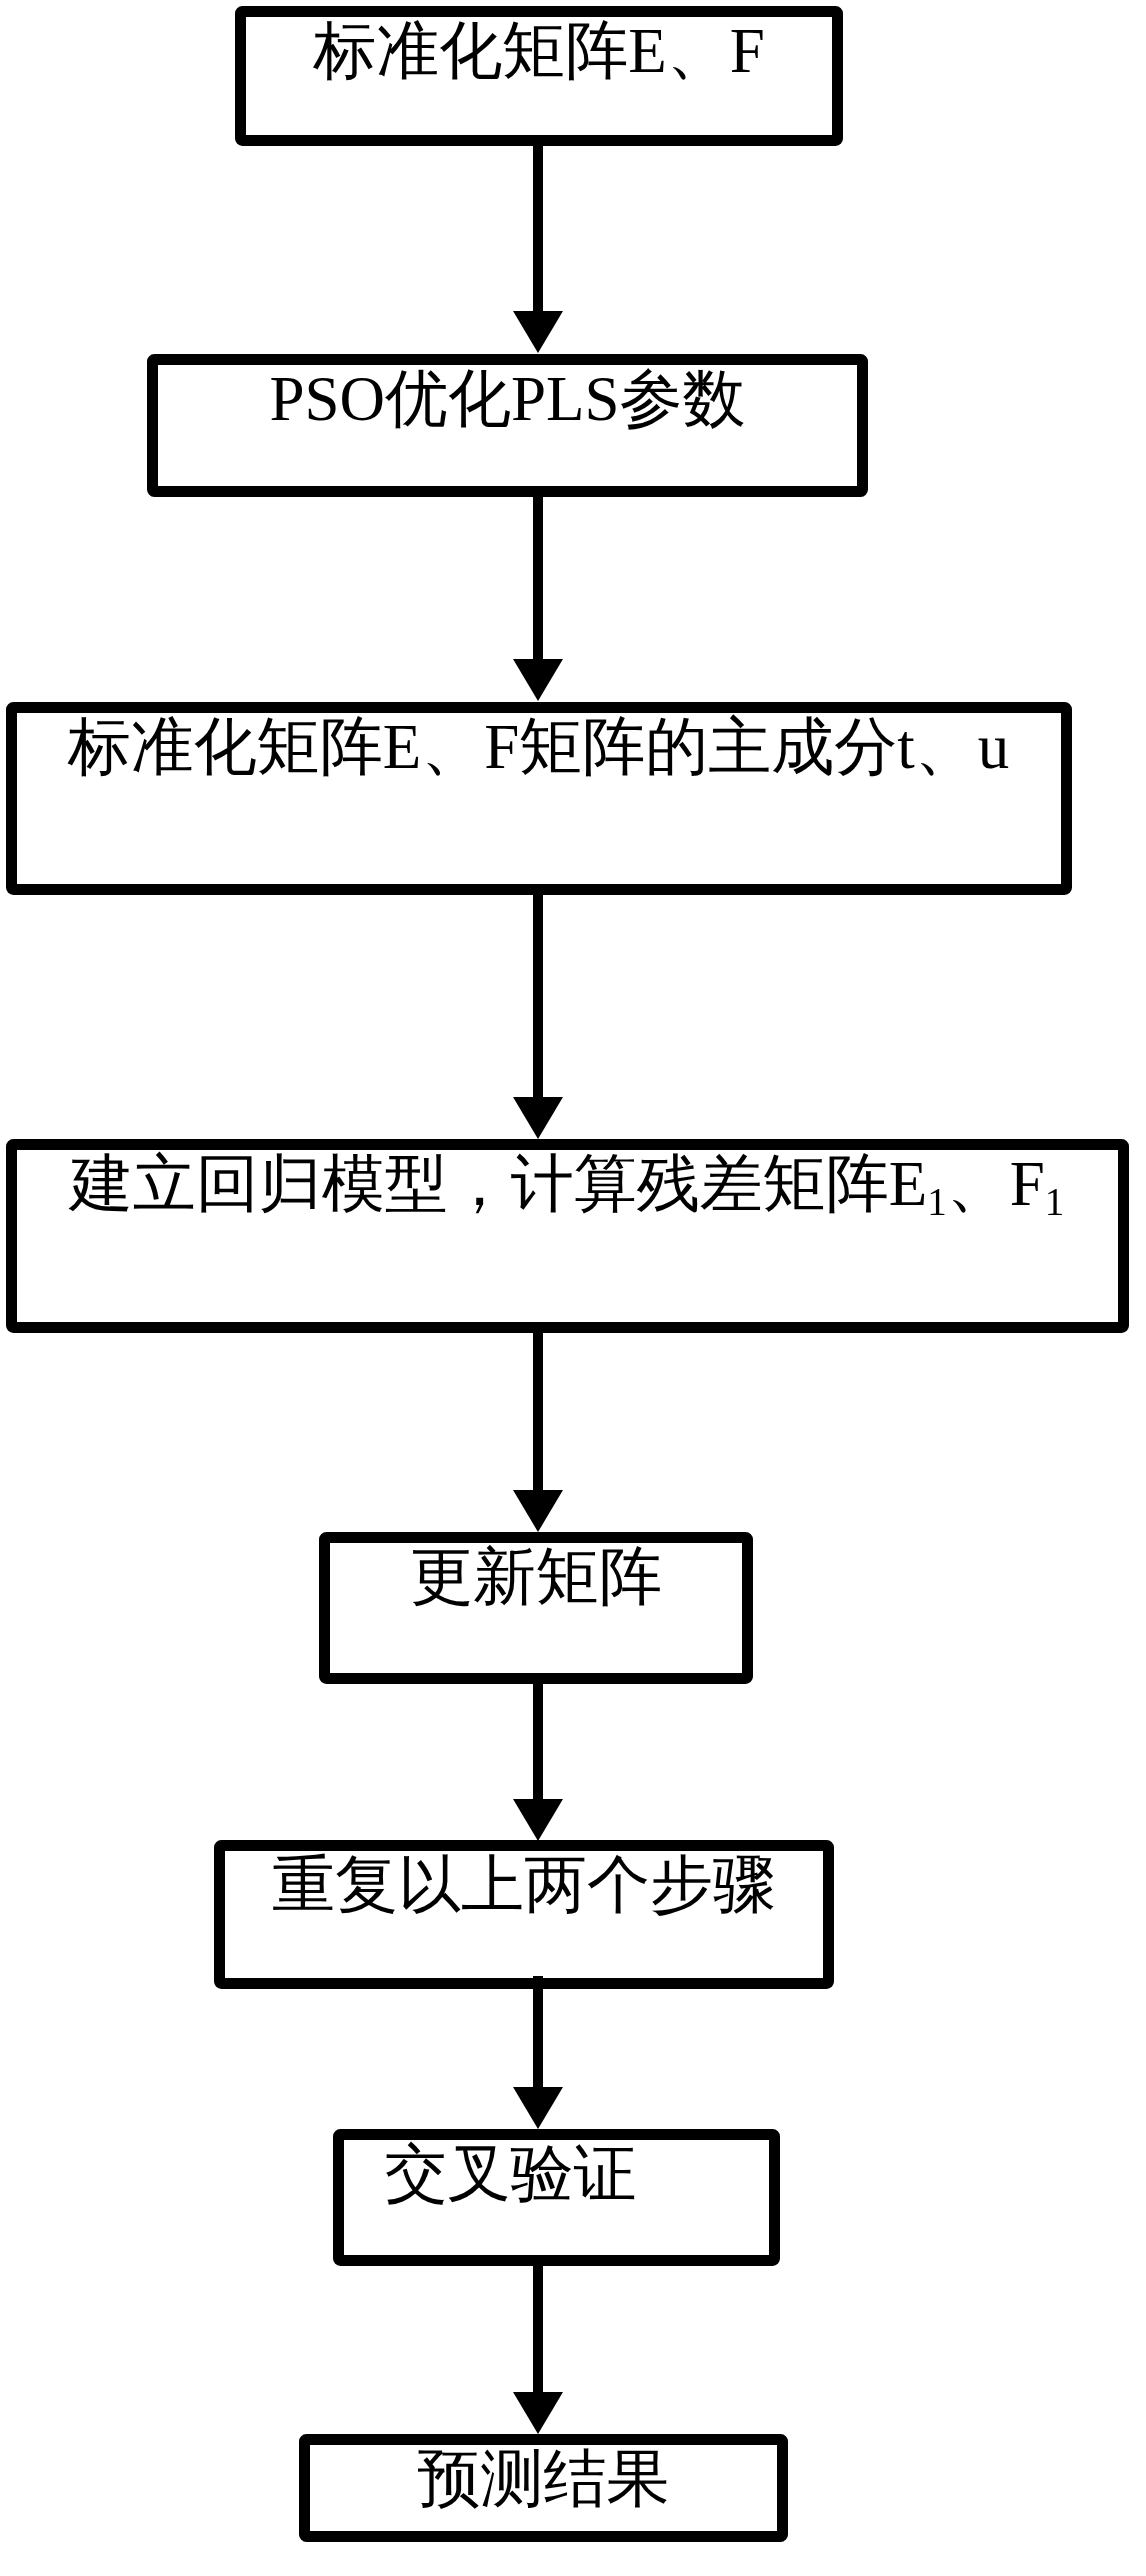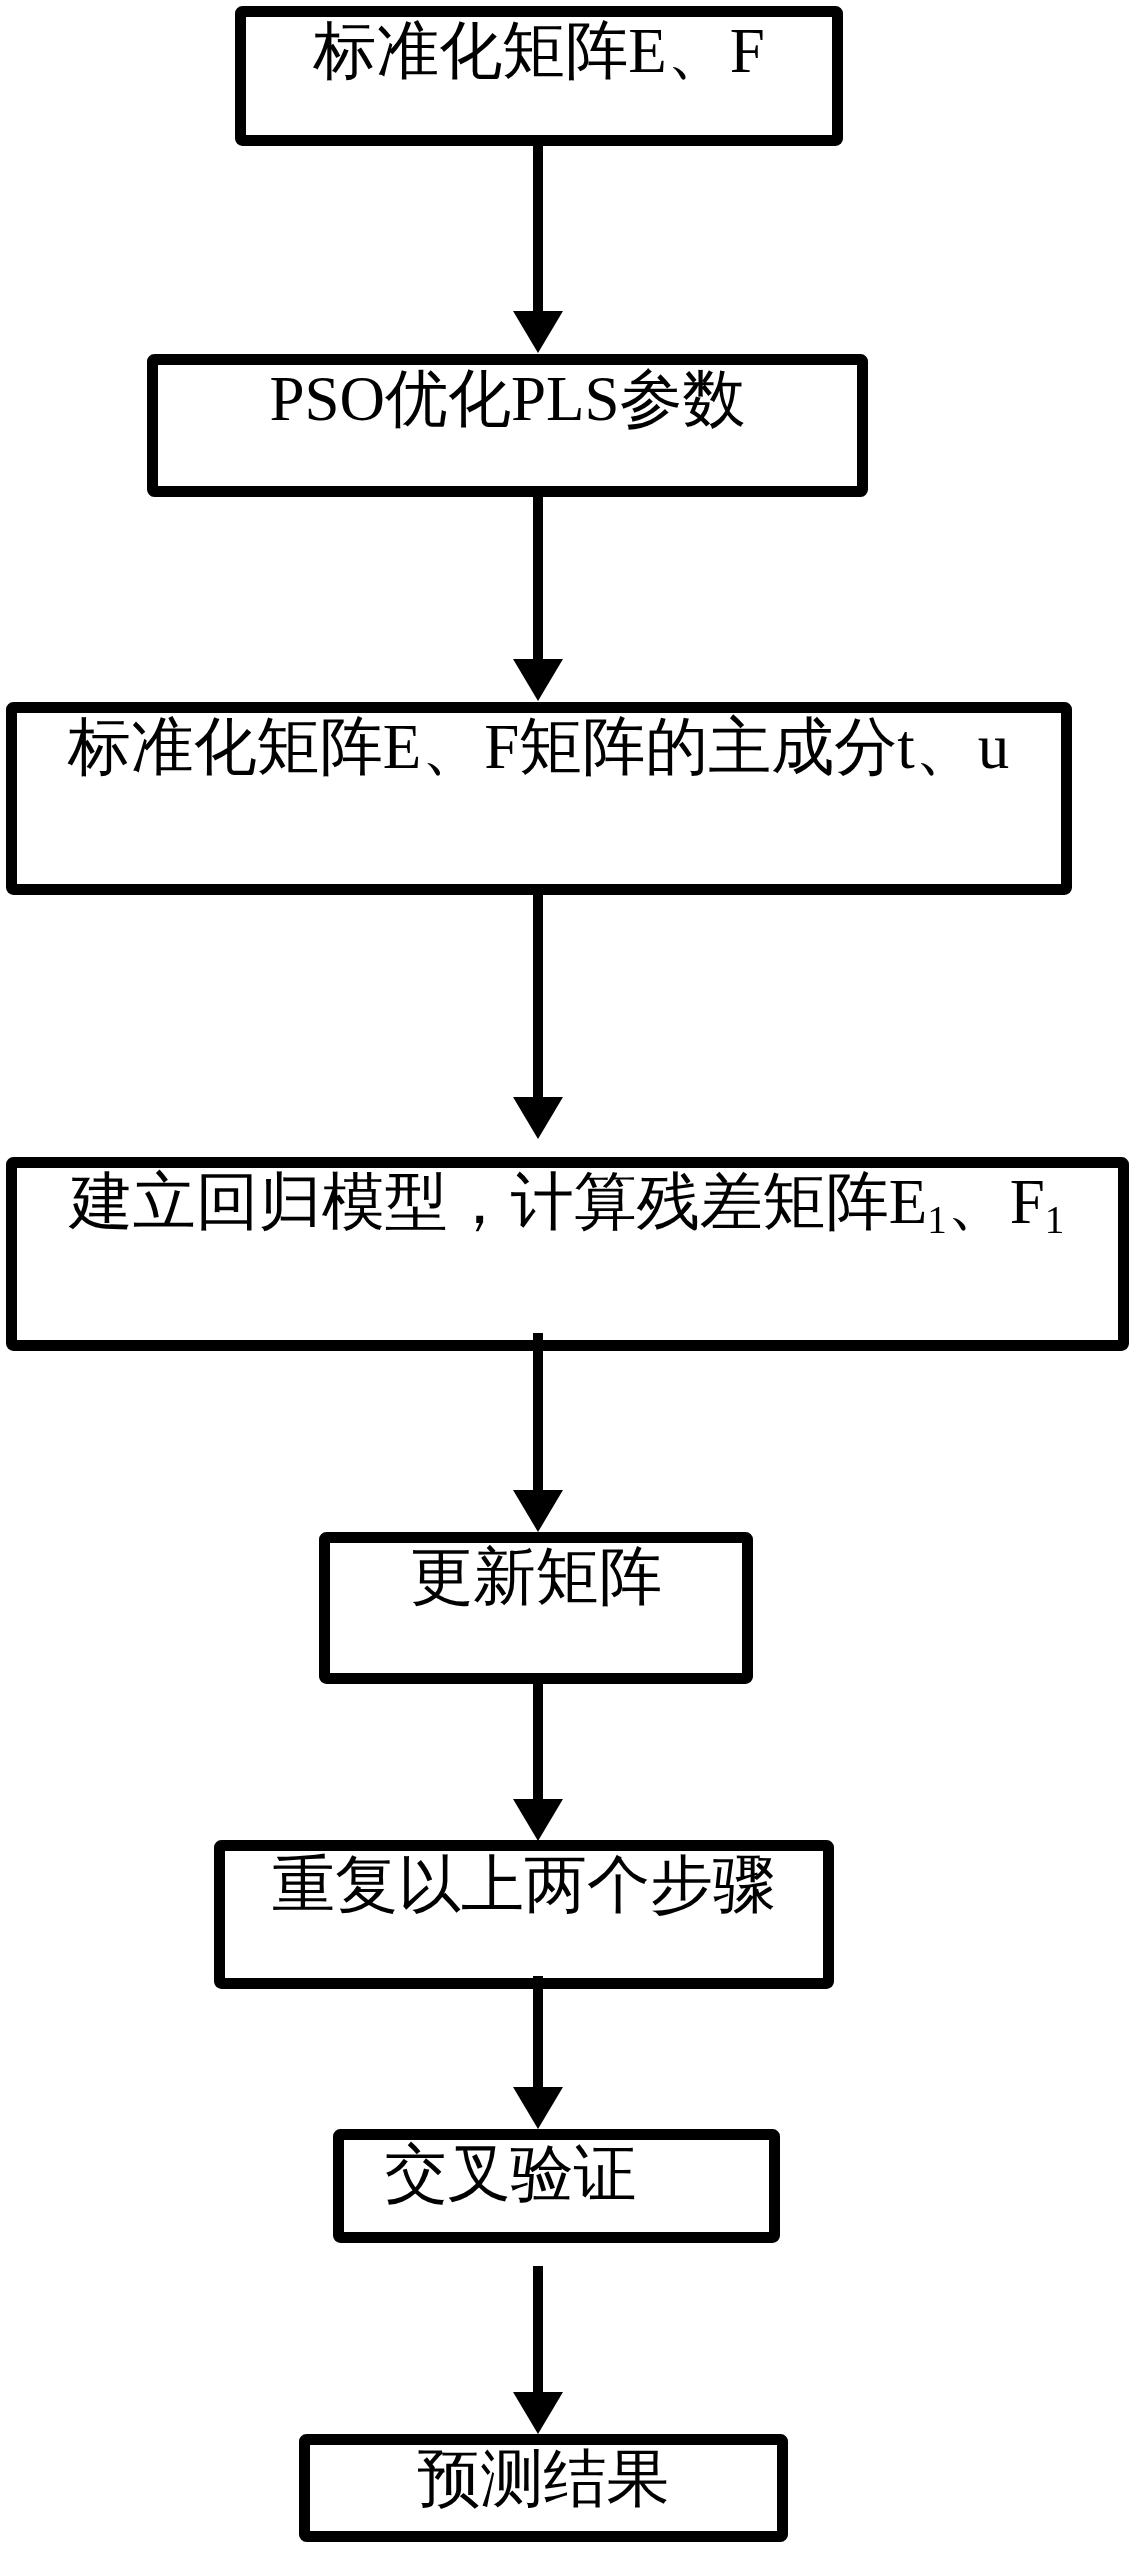--- a/index.html
+++ b/index.html
@@ -32,24 +32,24 @@
   }
   .node sub {
     font-size: 0.62em;
     line-height: 0;
     vertical-align: -0.25em;
   }
   
   .n1 { left: 235px; top: 5.5px;    width: 608px;  height: 140px; }
   .n2 { left: 147px; top: 354px;  width: 721px;  height: 143px; }
   .n3 { left: 5.5px;   top: 702px;  width: 1066px; height: 193px; }
-  .n4 { left: 5.5px;   top: 1139px; width: 1123px; height: 194px; margin-top: 18px; }
+  .n4 { left: 5.5px;   top: 1139px; width: 1123px; height: 194px; }
   .n5 { left: 291px; top: 1532px; width: 434px;  height: 152px; margin-left: 28px; }
   .n6 { left: 214px; top: 1840px; width: 620px;  height: 149px; }
-  .n7 { left: 333px; top: 2129px; width: 447px;  height: 114px; padding-right: 92px; }
+  .n7 { left: 333px; top: 2129px; width: 447px;  height: 137px; padding-right: 92px; }
   .n8 { left: 299px; top: 2434px; width: 489px;  height: 108px; }
 
   .arrow {
     position: absolute;
     left: 513px;
     width: 50px;
     display: flex;
     flex-direction: column;
     align-items: center;
   }

